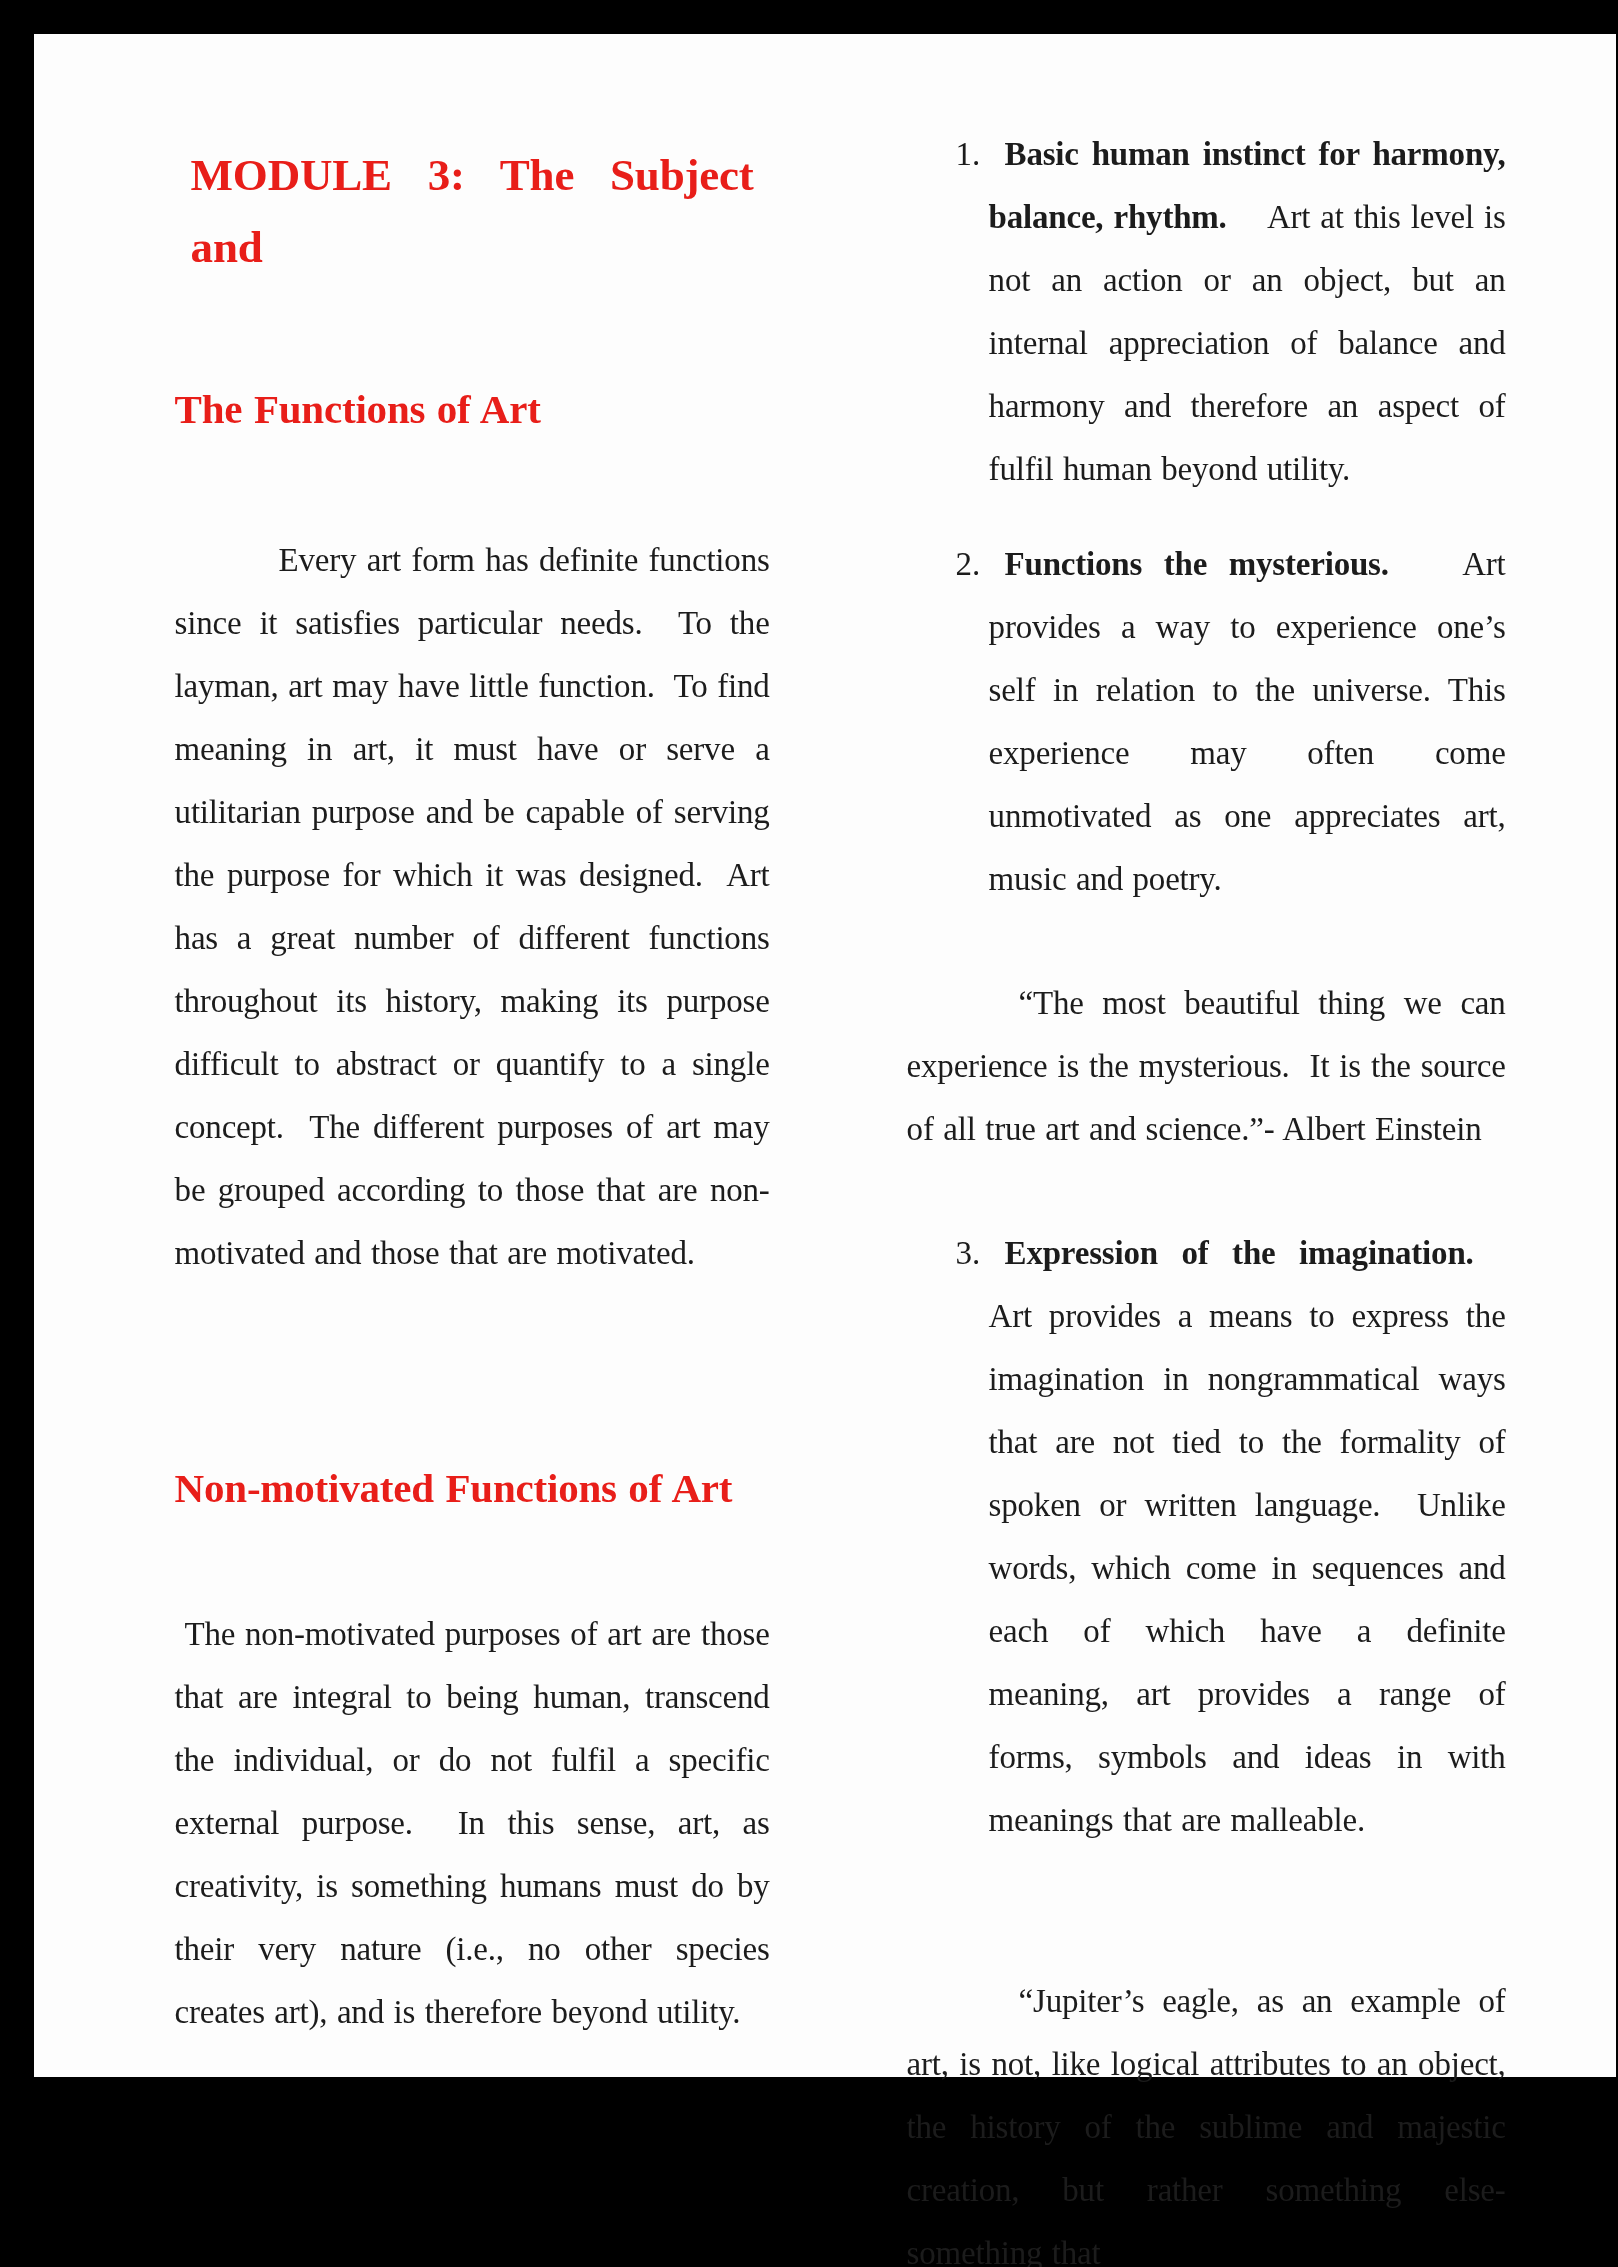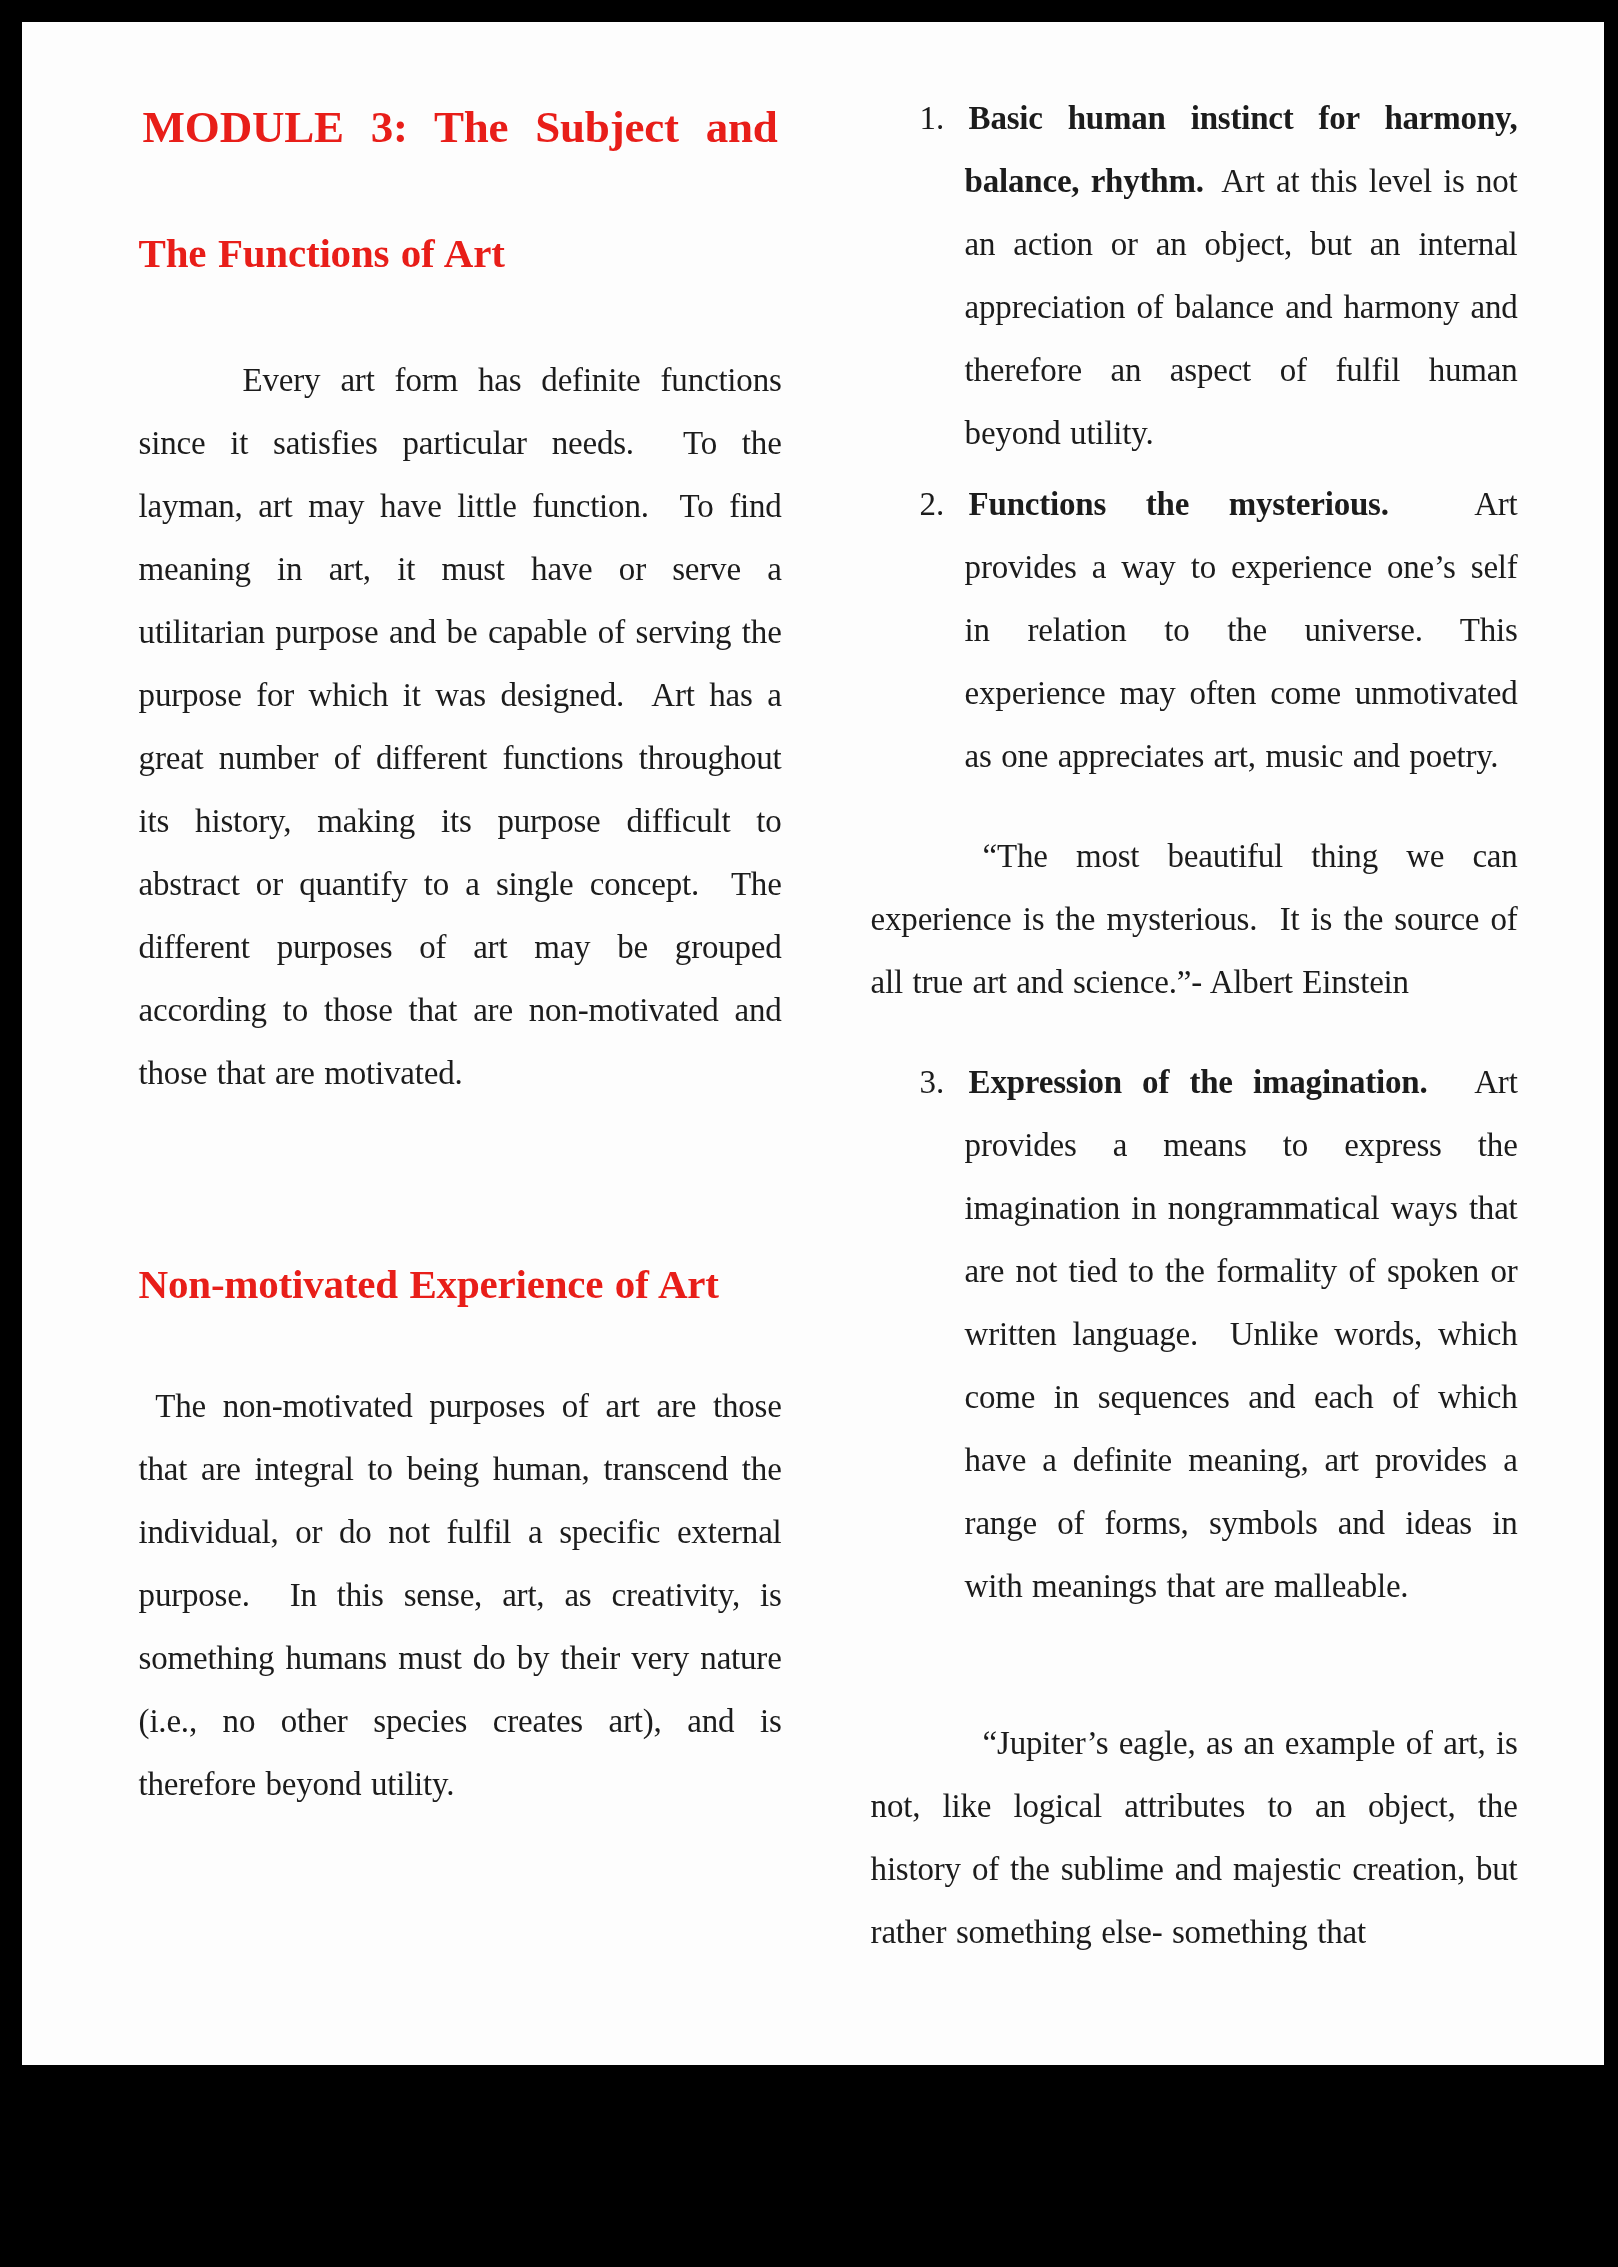--- a/index.html
+++ b/index.html
@@ -1,15 +1,15 @@
 <!DOCTYPE html>
 <html style="--c-bg: #000000; --c-paper: #fdfdfd; --c-accent: #e81e19; --c-ink: #1c1c1c;"><head>
 <meta charset="utf-8">
 <style>
-  * { margin:0; padding:4px; box-sizing:border-box; }
+  * { margin:0; padding:16px; box-sizing:border-box; }
   html,body { width:1619px; height:2267px; }
   body {
     background: var(--c-bg, #000);
     position: relative;
     font-family: "Liberation Serif", "DejaVu Serif", serif;
     overflow: hidden;
   }
   .paper {
     position:absolute; left:17.6px; top:17.6px; width:1582px; height:2043px;
     background: var(--c-paper, #fdfdfd);
@@ -45,21 +45,21 @@
 
 <div class="paper">
 
   <div class="col col-left">
     <h1 class="doc-title red"><span class="t-line1">MODULE 3: The Subject and</span></h1>
 
     <h2 class="h-sec h-func red">The Functions of Art</h2>
 
     <p class="p-intro">Every art form has definite functions since it satisfies particular needs.  To the layman, art may have little function.  To find meaning in art, it must have or serve a utilitarian purpose and be capable of serving the purpose for which it was designed.  Art has a great number of different functions throughout its history, making its purpose difficult to abstract or quantify to a single concept.  The different purposes of art may be grouped according to those that are non-motivated and those that are motivated.</p>
 
-    <h2 class="h-sec h-nonmot red">Non-motivated Experience of Art</h2>
+    <h2 class="h-sec h-nonmot red">Non-motivated Functions of Art</h2>
 
     <p class="p-nonmot"> The non-motivated purposes of art are those that are integral to being human, transcend the individual, or do not fulfil a specific external purpose.  In this sense, art, as creativity, is something humans must do by their very nature (i.e., no other species creates art), and is therefore beyond utility.</p>
   </div>
 
   <div class="col col-right">
     <div class="li li-1"><span class="num">1.</span><b>Basic human instinct for harmony, balance, rhythm.</b><span> Art at this level is not an action or an object, but an internal appreciation of balance and harmony and therefore an aspect of fulfil human beyond utility.</span></div>
 
     <div class="li li-2"><span class="num">2.</span><b>Functions the mysterious.</b><span>  Art provides a way to experience one’s self in relation to the universe. This experience may often come unmotivated as one appreciates art, music and poetry.</span></div>
 
     <p class="quote q-einstein">“The most beautiful thing we can experience is the mysterious.  It is the source of all true art and science.”- Albert Einstein</p>

